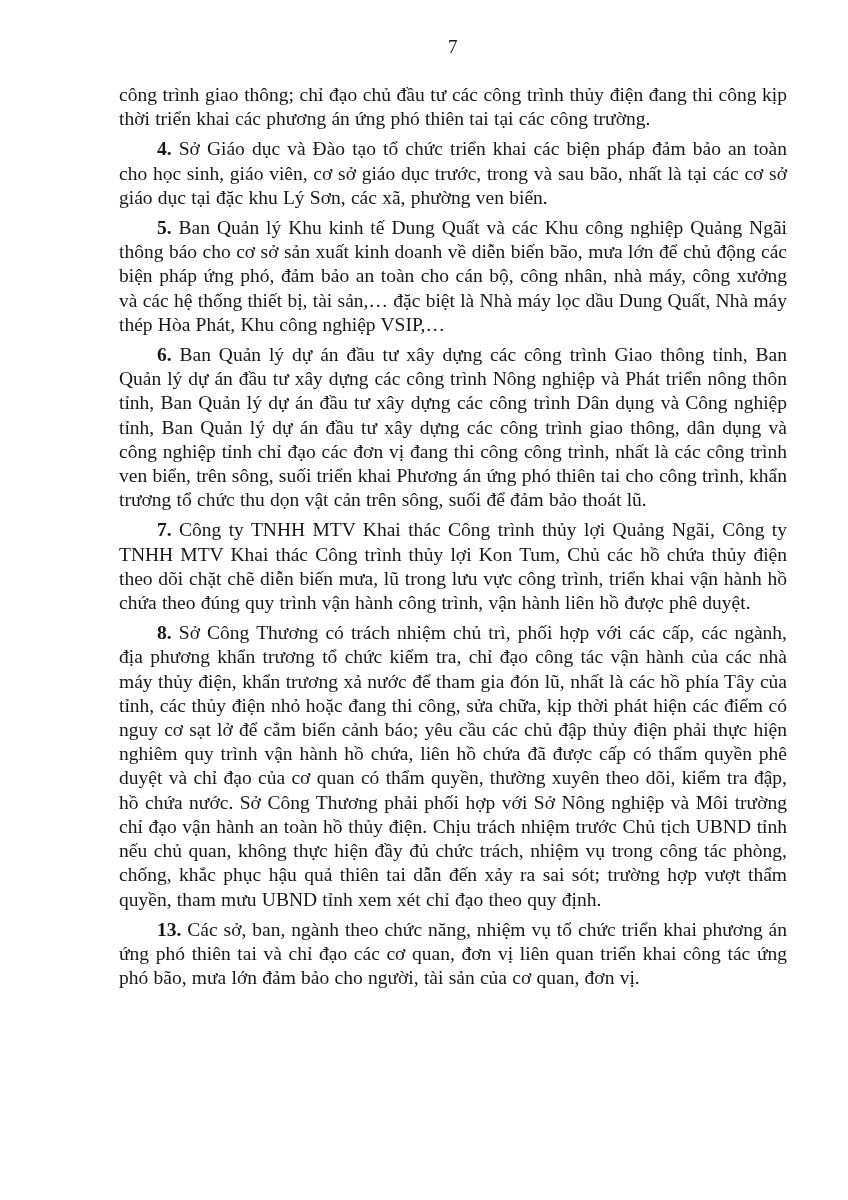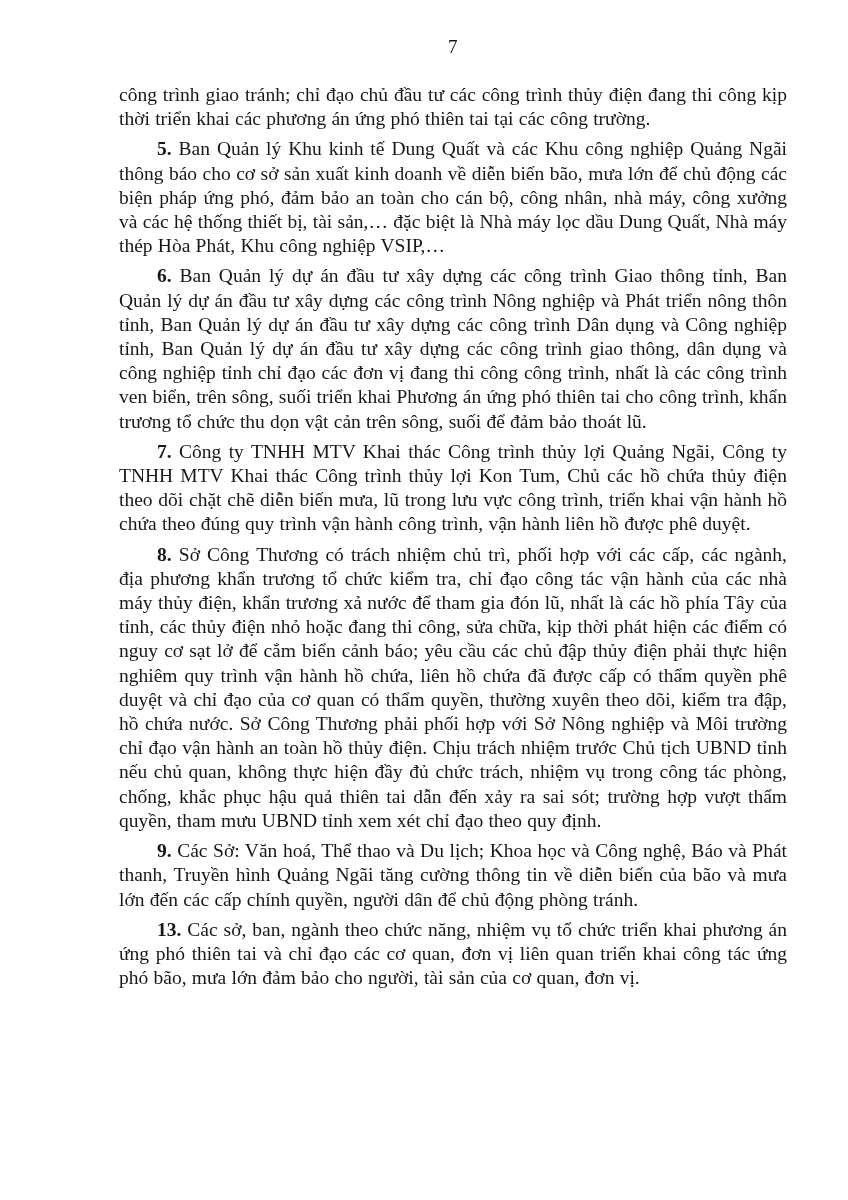--- a/index.html
+++ b/index.html
@@ -48,21 +48,21 @@
   .para .num {
     font-weight: bold;
   }
 </style>
 </head>
 <body>
 
 <div class="page">
   <div class="page-number">7</div>
   <div class="content" id="paragraphs">
-      <p class="para no-indent">công trình giao tránh; chỉ đạo chủ đầu tư các công trình thủy điện đang thi công kịp thời triển khai các phương án ứng phó thiên tai tại các công trường.</p>
+      <p class="para no-indent">công trình giao thông; chỉ đạo chủ đầu tư các công trình thủy điện đang thi công kịp thời triển khai các phương án ứng phó thiên tai tại các công trường.</p>
+      <p class="para"><span class="num">4. </span>Sở Giáo dục và Đào tạo tổ chức triển khai các biện pháp đảm bảo an toàn cho học sinh, giáo viên, cơ sở giáo dục trước, trong và sau bão, nhất là tại các cơ sở giáo dục tại đặc khu Lý Sơn, các xã, phường ven biển.</p>
       <p class="para"><span class="num">5. </span>Ban Quản lý Khu kinh tế Dung Quất và các Khu công nghiệp Quảng Ngãi thông báo cho cơ sở sản xuất kinh doanh về diễn biến bão, mưa lớn để chủ động các biện pháp ứng phó, đảm bảo an toàn cho cán bộ, công nhân, nhà máy, công xưởng và các hệ thống thiết bị, tài sản,… đặc biệt là Nhà máy lọc dầu Dung Quất, Nhà máy thép Hòa Phát, Khu công nghiệp VSIP,…</p>
       <p class="para"><span class="num">6. </span>Ban Quản lý dự án đầu tư xây dựng các công trình Giao thông tỉnh, Ban Quản lý dự án đầu tư xây dựng các công trình Nông nghiệp và Phát triển nông thôn tỉnh, Ban Quản lý dự án đầu tư xây dựng các công trình Dân dụng và Công nghiệp tỉnh, Ban Quản lý dự án đầu tư xây dựng các công trình giao thông, dân dụng và công nghiệp tỉnh chỉ đạo các đơn vị đang thi công công trình, nhất là các công trình ven biển, trên sông, suối triển khai Phương án ứng phó thiên tai cho công trình, khẩn trương tổ chức thu dọn vật cản trên sông, suối để đảm bảo thoát lũ.</p>
       <p class="para"><span class="num">7. </span>Công ty TNHH MTV Khai thác Công trình thủy lợi Quảng Ngãi, Công ty TNHH MTV Khai thác Công trình thủy lợi Kon Tum, Chủ các hồ chứa thủy điện theo dõi chặt chẽ diễn biến mưa, lũ trong lưu vực công trình, triển khai vận hành hồ chứa theo đúng quy trình vận hành công trình, vận hành liên hồ được phê duyệt.</p>
       <p class="para"><span class="num">8. </span>Sở Công Thương có trách nhiệm chủ trì, phối hợp với các cấp, các ngành, địa phương khẩn trương tổ chức kiểm tra, chỉ đạo công tác vận hành của các nhà máy thủy điện, khẩn trương xả nước để tham gia đón lũ, nhất là các hồ phía Tây của tỉnh, các thủy điện nhỏ hoặc đang thi công, sửa chữa, kịp thời phát hiện các điểm có nguy cơ sạt lở để cắm biển cảnh báo; yêu cầu các chủ đập thủy điện phải thực hiện nghiêm quy trình vận hành hồ chứa, liên hồ chứa đã được cấp có thẩm quyền phê duyệt và chỉ đạo của cơ quan có thẩm quyền, thường xuyên theo dõi, kiểm tra đập, hồ chứa nước. Sở Công Thương phải phối hợp với Sở Nông nghiệp và Môi trường chỉ đạo vận hành an toàn hồ thủy điện. Chịu trách nhiệm trước Chủ tịch UBND tỉnh nếu chủ quan, không thực hiện đầy đủ chức trách, nhiệm vụ trong công tác phòng, chống, khắc phục hậu quả thiên tai dẫn đến xảy ra sai sót; trường hợp vượt thẩm quyền, tham mưu UBND tỉnh xem xét chỉ đạo theo quy định.</p>
-      <p class="para"><span class="num">9. </span>Các Sở: Văn hoá, Thể thao và Du lịch; Khoa học và Công nghệ, Báo và Phát thanh, Truyền hình Quảng Ngãi tăng cường thông tin về diễn biến của bão và mưa lớn đến các cấp chính quyền, người dân để chủ động phòng tránh.</p>
       <p class="para"><span class="num">13. </span>Các sở, ban, ngành theo chức năng, nhiệm vụ tổ chức triển khai phương án ứng phó thiên tai và chỉ đạo các cơ quan, đơn vị liên quan triển khai công tác ứng phó bão, mưa lớn đảm bảo cho người, tài sản của cơ quan, đơn vị.</p>
     </div>
 </div>
 
 </body></html>

